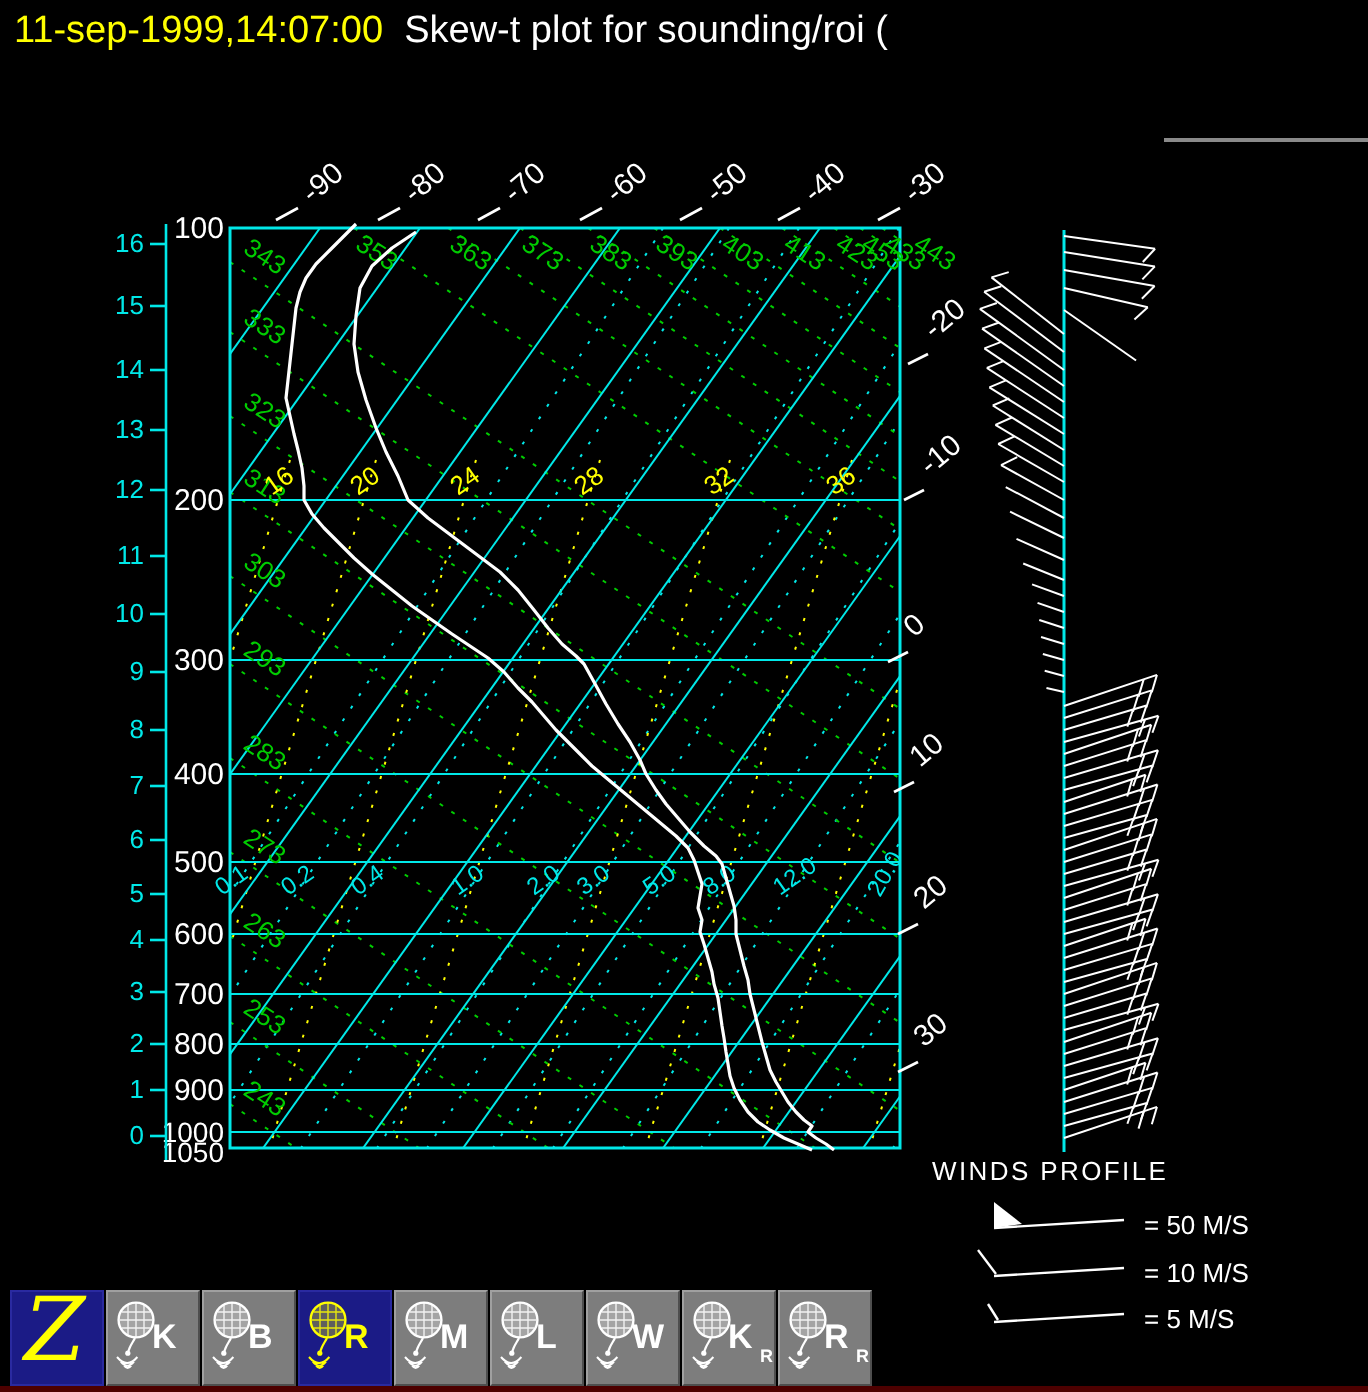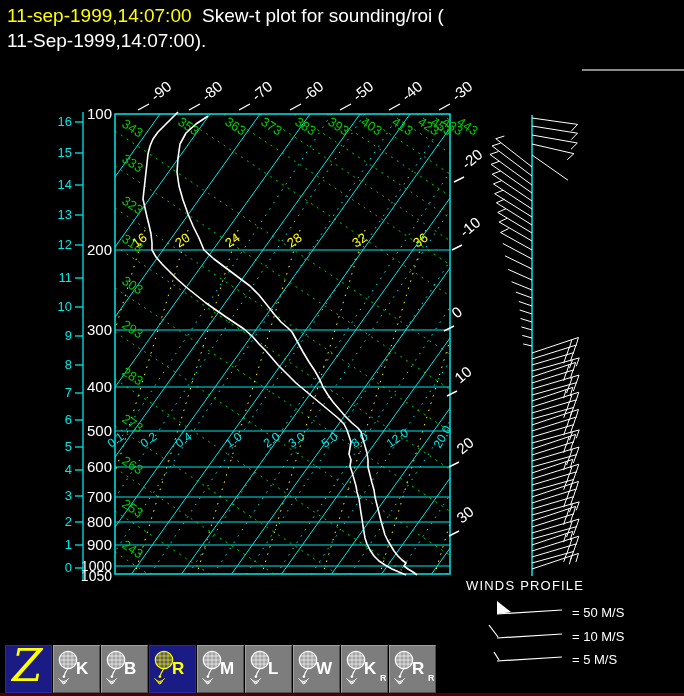--- a/index.html
+++ b/index.html
@@ -22,21 +22,21 @@
   .btn .letter{position:absolute;left:22px;top:13px;font-size:17px;font-weight:bold;color:inherit;}
   .btn .sub{position:absolute;left:38px;top:27px;font-size:9px;font-weight:bold;color:inherit;}
   .logo-z{position:absolute;left:6px;top:-6px;font-family:"DejaVu Serif",serif;font-style:italic;
           font-size:44px;color:#ffff00;}
 </style>
 </head>
 <body>
 
 <div id="root">
 
-  <div id="title"><span class="ts">11-sep-1999,14:07:00</span><span>  Skew-t plot for sounding/roi (</span><br><span>11-Sep-1999,14:07:00).</span></div>
+  <div id="title"><span class="ts">11-sep-1999,14:07:00</span><span>  Skew-t plot for sounding/roi (</span><br></div>
 
   <div id="divider"></div>
 
   <svg id="chart" width="684" height="696" viewBox="0 0 684 696">
       <defs>
         <clipPath id="plotclip">
           <rect x="115" y="114" width="335" height="460"></rect>
         </clipPath>
       </defs>
       <g clip-path="url(#plotclip)">

